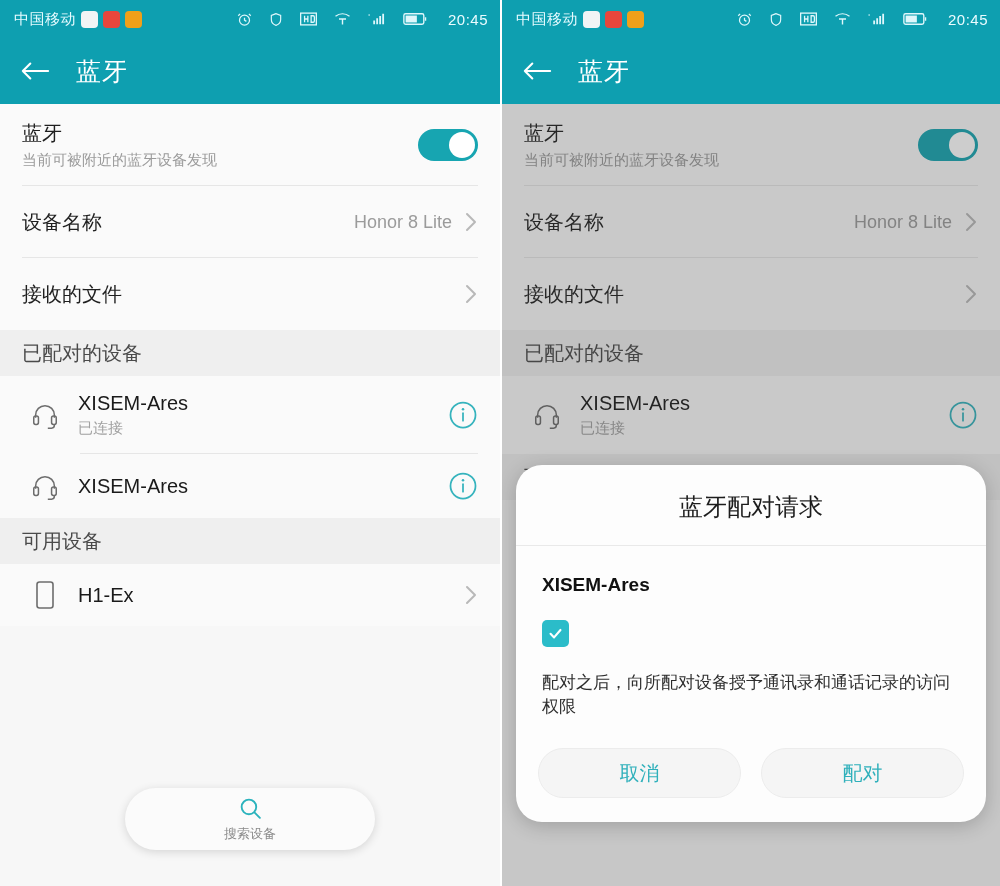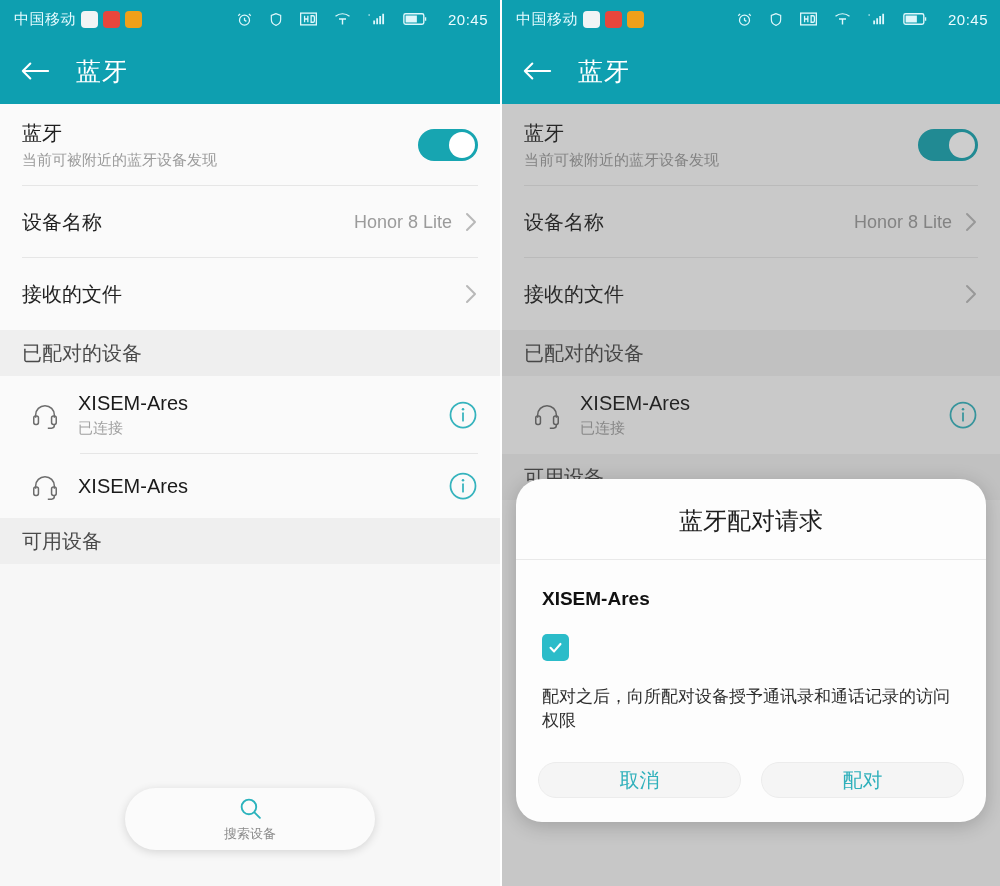--- a/index.html
+++ b/index.html
@@ -89,21 +89,21 @@
   }
   .dlg-title { text-align: center; font-size: 24px; color: #1d1d1d; padding: 26px 0 22px; border-bottom: 1px solid #e9e9e9; }
   .dlg-body { padding: 22px 26px 6px; }
   .dlg-line { font-size: 19px; color: #2a2a2a; }
   .dlg-dev { font-size: 19px; color: #111; font-weight: bold; margin-top: 6px; }
   .dlg-check { display: flex; gap: 24px; margin-top: 22px; align-items: flex-start; flex-direction: column; }
   .cbox { width: 27px; height: 27px; border-radius: 5px; background: #2bbcc9; flex: none; display: flex; align-items: center; justify-content: center; margin-top: 2px; }
   .cbox svg { color: #ffffff; }
   .dlg-check-lbl { font-size: 17px; color: #2d2d2d; line-height: 1.45; }
   .dlg-actions { display: flex; gap: 20px; padding: 22px 22px 24px; }
-  .dlg-btn { flex: 1; height: 36px; border-radius: 25px; background: #f5f5f5; border: 1px solid #ececec; color: #2fb0bb; font-size: 20px; display: flex; align-items: center; justify-content: center; }
+  .dlg-btn { flex: 1; height: 50px; border-radius: 25px; background: #f5f5f5; border: 1px solid #ececec; color: #2fb0bb; font-size: 20px; display: flex; align-items: center; justify-content: center; }
 </style>
 </head>
 <body>
 
 <div class="screens">
 
   <div class="panel left">
 
     <div class="statusbar">
       <div class="sb-left">
@@ -248,20 +248,35 @@
               <path d="M12 10.5v6" stroke-linecap="round"></path>
               <circle cx="12" cy="7.4" r="1" fill="currentColor" stroke="none"></circle>
             </svg>
         </span>
       </div>
 
       <div class="section-head">
         <span class="lbl">可用设备</span>
       </div>
 
+      <div class="dev-row" style="height:62px">
+        <span class="dev-ico">
+          <svg width="26" height="30" viewBox="0 0 20 30" fill="none" stroke="currentColor" stroke-width="1.6">
+              <rect x="2" y="2" width="16" height="26" rx="2.5"></rect>
+            </svg>
+        </span>
+        <div class="dev-main">
+          <div class="dev-name">H1-Ex</div>
+        </div>
+        <span class="chev">
+          <svg width="14" height="24" viewBox="0 0 14 24" fill="none" stroke="currentColor" stroke-width="2" stroke-linecap="round" stroke-linejoin="round">
+              <path d="m3 4 8 8-8 8"></path>
+            </svg>
+        </span>
+      </div>
 
       <div class="fab-pill">
         <div class="fab-item">
           <span class="fab-ico">
             <svg width="25" height="25" viewBox="0 0 24 24" fill="none" stroke="currentColor" stroke-width="1.8" stroke-linecap="round">
                 <circle cx="10.5" cy="10.5" r="7"></circle>
                 <path d="m16 16 5 5"></path>
               </svg>
           </span>
           <span class="fab-lbl">搜索设备</span>

